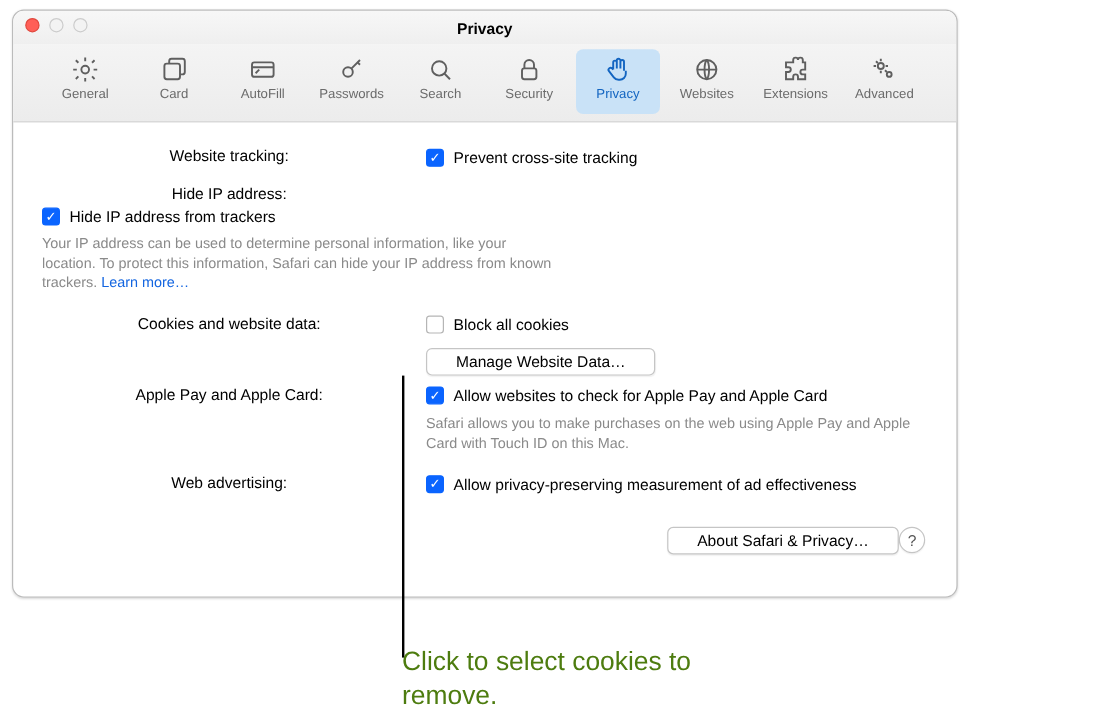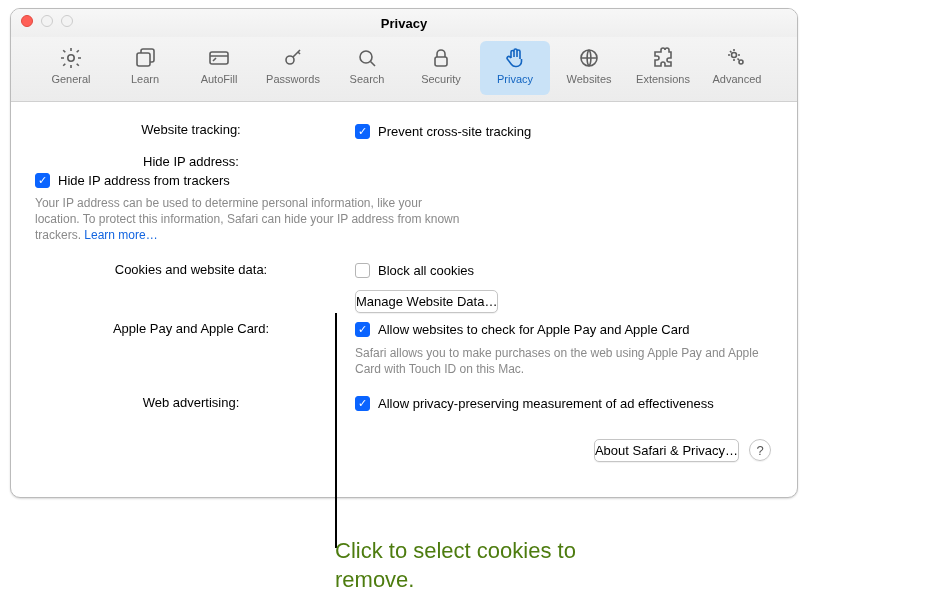--- a/index.html
+++ b/index.html
@@ -131,29 +131,28 @@
       margin-top: 4px;
       max-width: 430px;
       line-height: 1.35;
     }
     .helper .link { color: #1365e0; }
     .macbtn {
       display: inline-block;
       background: #fff;
       border: 1px solid #c5c5c5;
       border-radius: 5px;
-      padding: 3px 0;
+      padding: 3px 24px;
       font-size: 13px;
       box-shadow: 0 1px 1px rgba(0,0,0,0.06);
       cursor: default;
     }
     .footerbtns {
       display: flex;
       justify-content: flex-end;
-      gap: 10px;
       align-items: center;
       margin-top: 24px;
       padding-right: 2px;
     }
     .helpbtn {
       width: 22px;
       height: 22px;
       border-radius: 50%;
       border: 1px solid #c5c5c5;
       display: inline-flex;
@@ -205,21 +204,21 @@
         </span>
       <span class="lbl">General</span>
     </div>
     <div class="tab">
       <span class="icon">
           <svg viewBox="0 0 24 24">
             <rect x="4" y="7" width="13" height="13" rx="2"></rect>
             <path d="M8 7V5a2 2 0 0 1 2-2h9a2 2 0 0 1 2 2v9a2 2 0 0 1-2 2h-2"></path>
           </svg>
         </span>
-      <span class="lbl">Learn</span>
+      <span class="lbl">Card</span>
     </div>
     <div class="tab">
       <span class="icon">
           <svg viewBox="0 0 24 24">
             <rect x="3" y="6" width="18" height="12" rx="2"></rect>
             <path d="M3 10h18"></path>
             <path d="M6 15l3-3"></path>
           </svg>
         </span>
       <span class="lbl">AutoFill</span>

